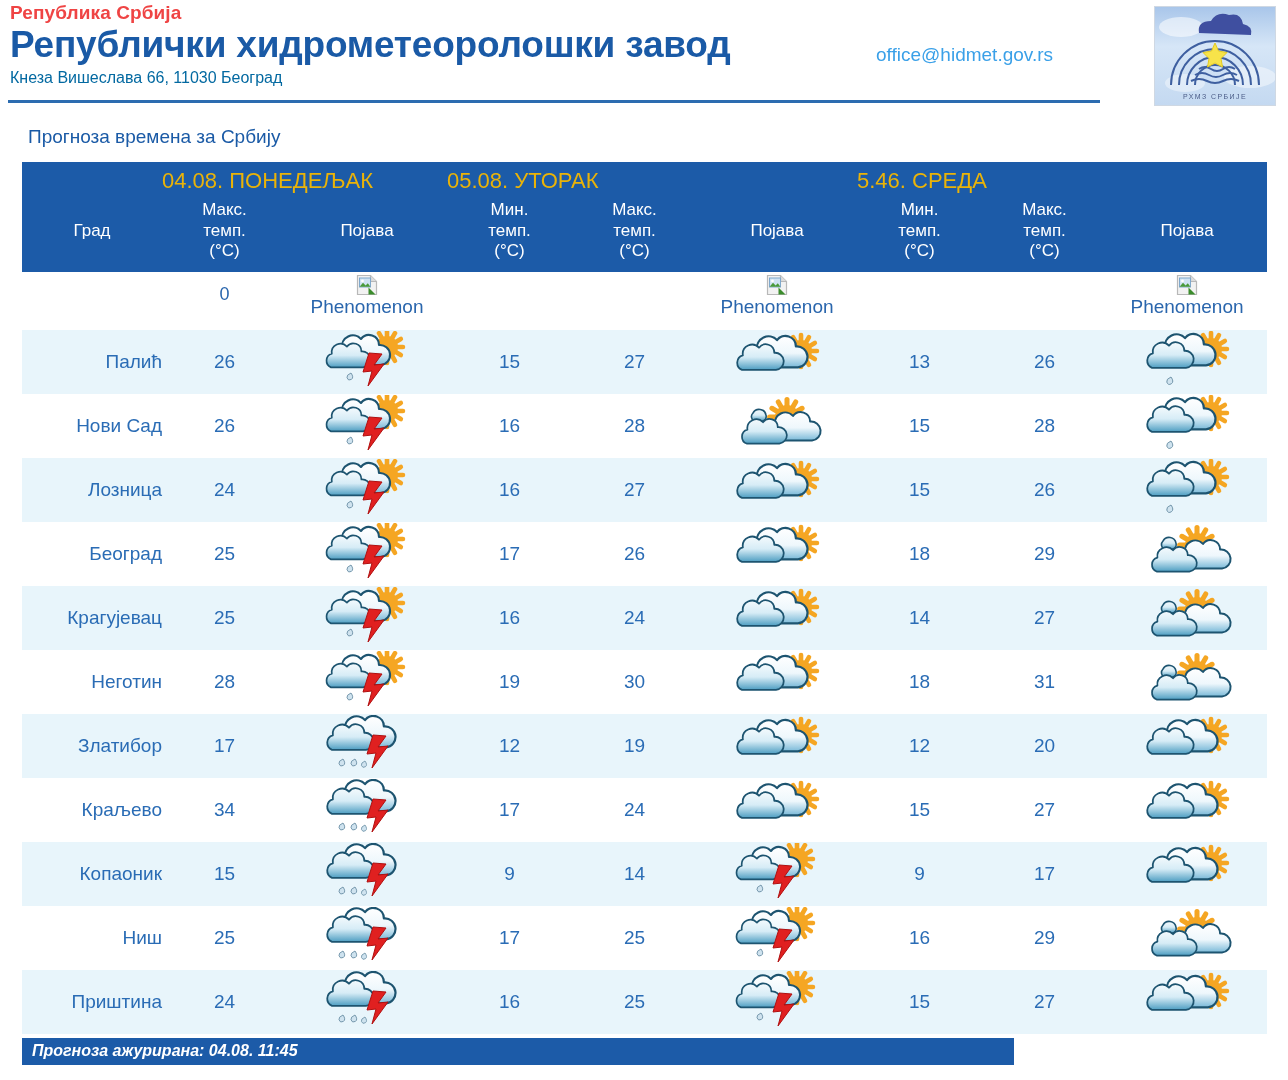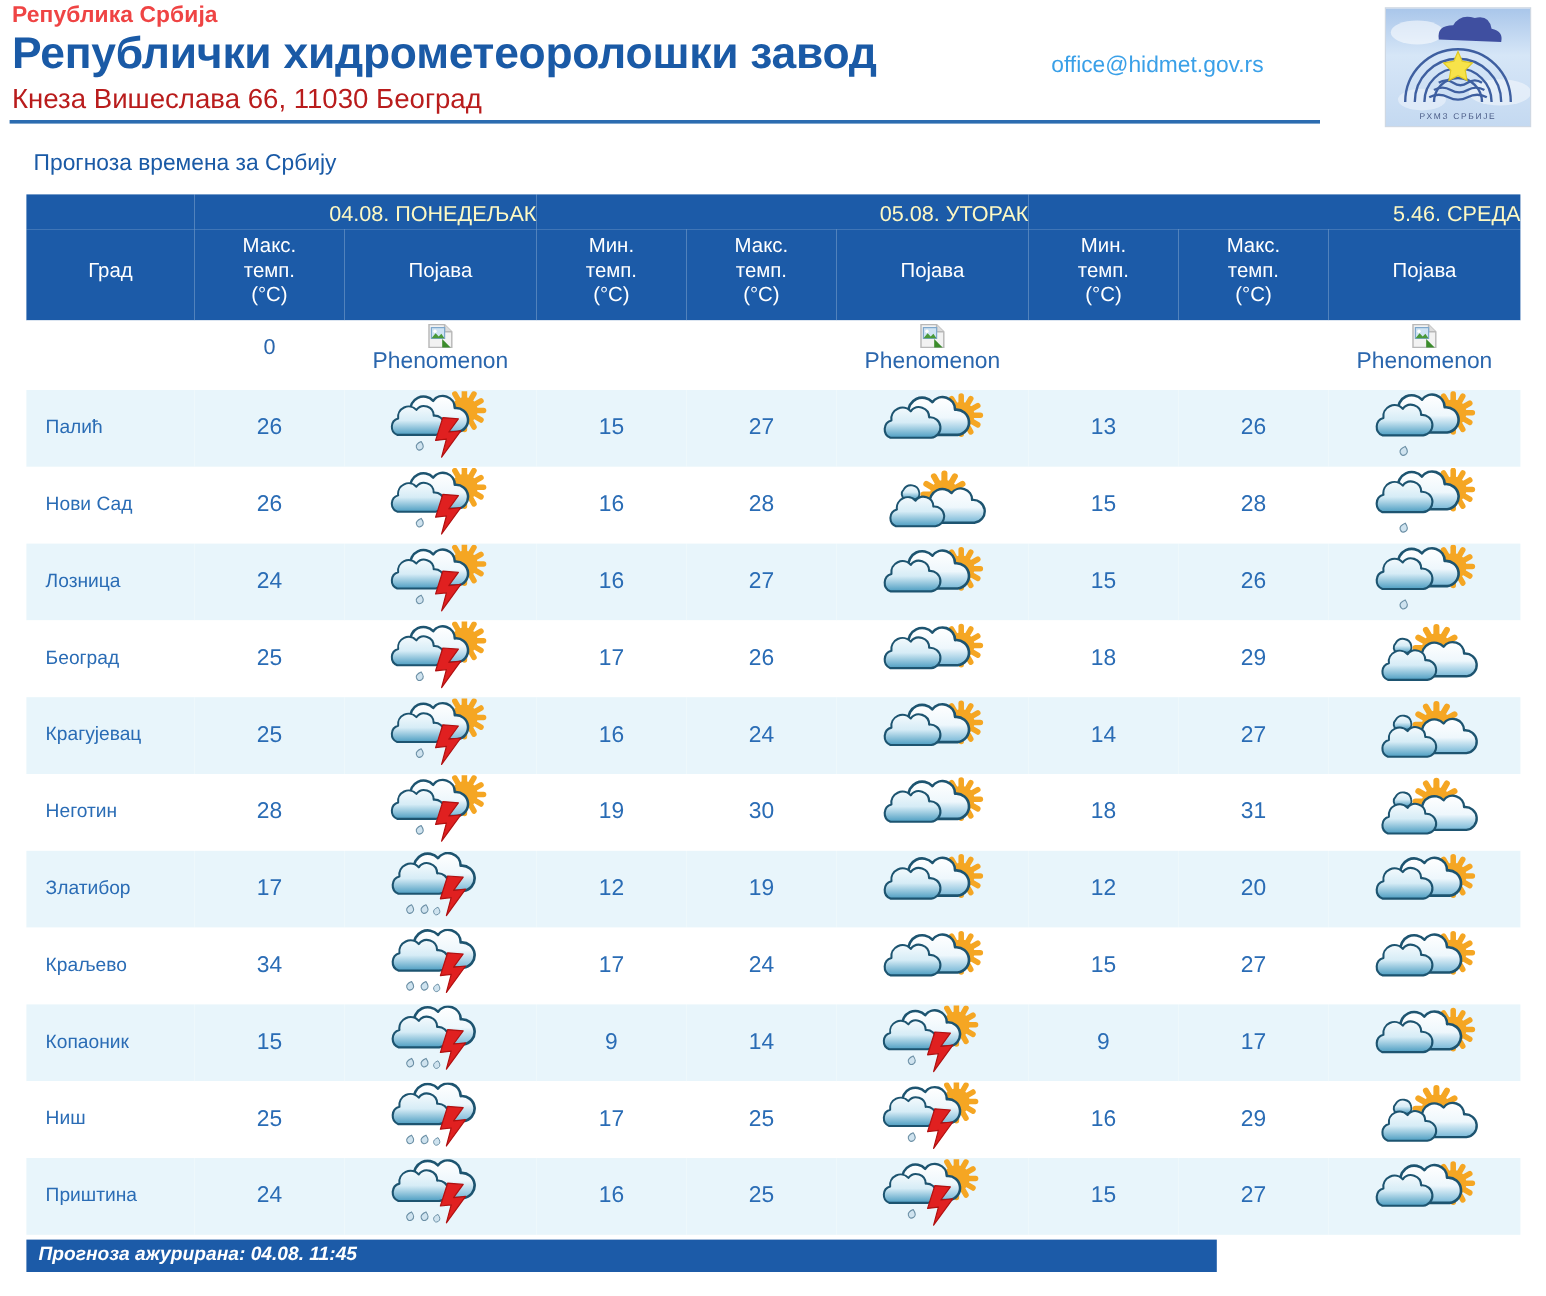--- a/index.html
+++ b/index.html
@@ -10,21 +10,21 @@
     font-family:"Liberation Sans","DejaVu Sans",sans-serif;
     color:#1f5fa9;
     overflow:hidden;
   }
 
   
   .masthead{position:relative;height:112px;}
   .mast-text{position:absolute;left:10px;top:2px;}
   .mast-line1{font-size:19px;color:#ef4444;font-weight:600;letter-spacing:.1px;}
   .mast-line2{font-size:37px;color:#1a5aa6;font-weight:700;line-height:1.08;margin-top:1px;letter-spacing:-.2px;}
-  .mast-line3{font-size:23px;color:#b91c1c;margin-top:4px;}
+  .mast-line3{font-size:16px;color:#0369a1;margin-top:4px;}
   .mast-email{
     position:absolute;left:876px;top:44px;
     font-size:19px;color:#3aa0e8;
   }
   .rule{
     position:absolute;left:8px;top:100px;width:1092px;height:3px;
     background:#2c6cb0;
   }
   .logo{
     position:absolute;left:1154px;top:6px;width:120px;height:98px;
@@ -38,23 +38,23 @@
   .page-title{
     margin:14px 0 0 28px;
     font-size:19px;font-weight:400;color:#1a5aa6;
   }
 
   
   .table-wrap{margin:14px 0 0 22px;width:1226px;}
   table.fc{border-collapse:collapse;width:1226px;table-layout:fixed;}
 
   .fc .dayhdr td{
-    background:#1c5ba8;color:#fef9c3;
-    font-size:18px;font-weight:400;
-    text-align:right;padding:6px 0 2px 0;
+    background:#1c5ba8;color:#eab308;
+    font-size:22px;font-weight:400;
+    text-align:left;padding:6px 0 2px 0;
     border:none;
   }
   .fc .colhdr td{
     background:#1c5ba8;color:#fff;
     font-size:17px;font-weight:400;line-height:1.22;
     text-align:center;vertical-align:middle;
     padding:4px 0 10px 0;border:none;
   }
 
   .fc .phrow td{
@@ -68,21 +68,21 @@
   }
   .ph-label{display:block;font-size:19px;color:#2a66ad;line-height:1;margin-top:1px;}
   .ph-zero{display:block;font-size:18px;color:#2a66ad;padding-top:12px;}
 
   .fc tbody.body tr{height:64px;}
   .fc tbody.body td{
     font-size:19px;color:#2a6cb5;text-align:center;
     border:none;padding:0;vertical-align:middle;
   }
   .fc tbody.body td.city{
-    text-align:left;padding-left:16px;font-size:16px;color:#2a6cb5;
+    text-align:right;padding-left:16px;font-size:19px;color:#2a6cb5;
   }
   .fc tbody.body tr.odd td{background:#e8f5fb;}
   .fc tbody.body tr.even td{background:#ffffff;}
   .fc tbody.body td.icon{padding:0;line-height:0;}
   .fc tbody.body td.icon svg{vertical-align:middle;}
 
   
   col.c-city{width:140px;}
   col.c-max{width:125px;}
   col.c-ph{width:160px;}

